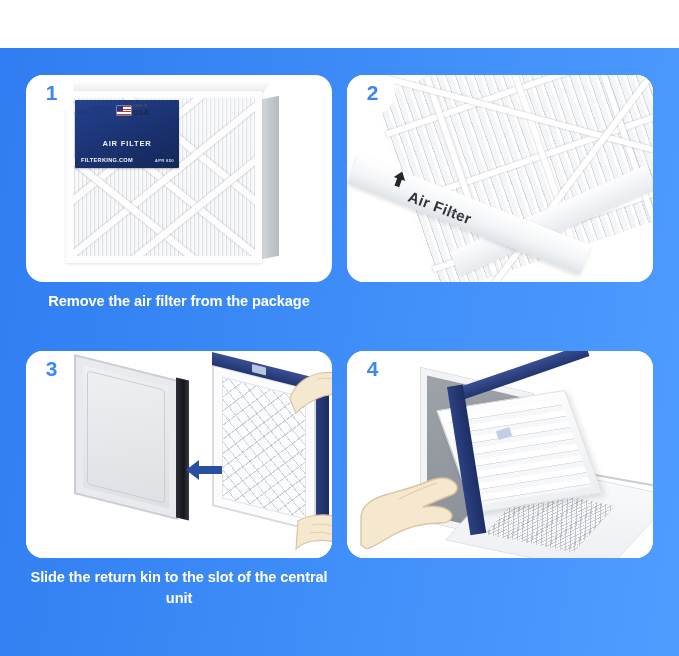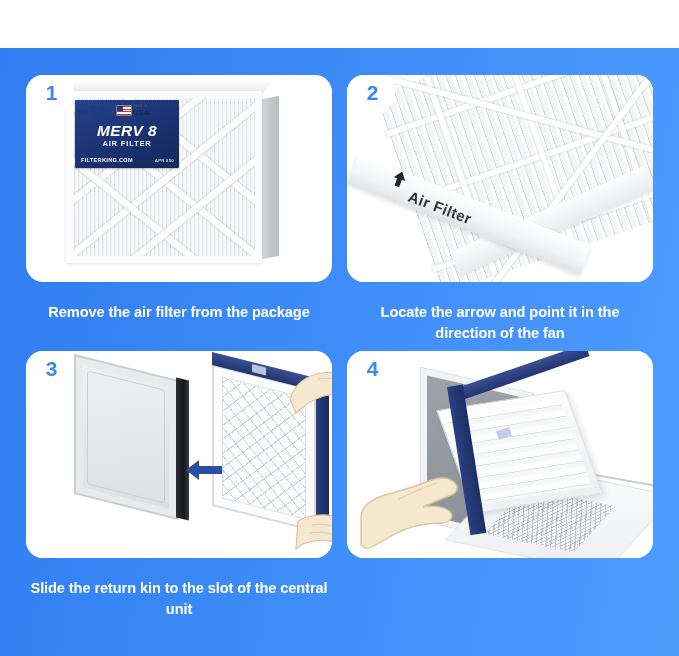--- a/index.html
+++ b/index.html
@@ -96,21 +96,21 @@
   .badge-num {
     font-size: 21px;
     font-weight: bold;
     color: #3c87f0;
     line-height: 1;
     font-family: "Liberation Sans", sans-serif;
   }
 
   .caption {
     width: 300px;
-    margin: 20px auto 0;
+    margin: 9px auto 0;
     text-align: center;
     color: #ffffff;
     font-size: 14.6px;
     font-weight: bold;
     line-height: 1.42;
     letter-spacing: -0.1px;
   }
 
   
   .p1-stage { position: absolute; inset: 0; }
@@ -548,21 +548,20 @@
               <div class="usa-badge">
                 <span class="flag"></span>
                 <span class="usa-txt">
                   <span class="usa-made">MADE IN</span>
                   <span class="usa-big">USA</span>
                 </span>
               </div>
             </div>
 
             <div class="fk-label">
-              <div class="fk-merv">MERV 8</div>
               <div class="fk-sub">AIR FILTER</div>
               <div class="fk-foot">
                 <span class="fk-url">FILTERKING.COM</span>
                 <span class="fk-apr">APR 850</span>
               </div>
             </div>
           </div>
         </div>
         <div class="badge">
           <span class="badge-num">1</span>
@@ -593,21 +592,20 @@
               <path d="M6.5 0 L12.5 8 L9 8 L9 16 L4 16 L4 8 L0.5 8 Z" fill="#23262c"></path>
             </svg>
           </span>
           <div class="p2-airfilter">Air Filter</div>
           <div class="p2-tiny">AIRFLOW</div>
         </div>
         <div class="badge">
           <span class="badge-num">2</span>
         </div>
       </div>
-      <div class="caption">Locate the arrow and point it in the direction of the fan</div>
     </div>
 
     <div class="step col-left row-bottom">
       <div class="card">
         <div class="p3-stage">
           <div class="unit-edge"></div>
           <div class="unit-face"></div>
           <div class="unit-slot"></div>
 
           <div class="new-filter">

